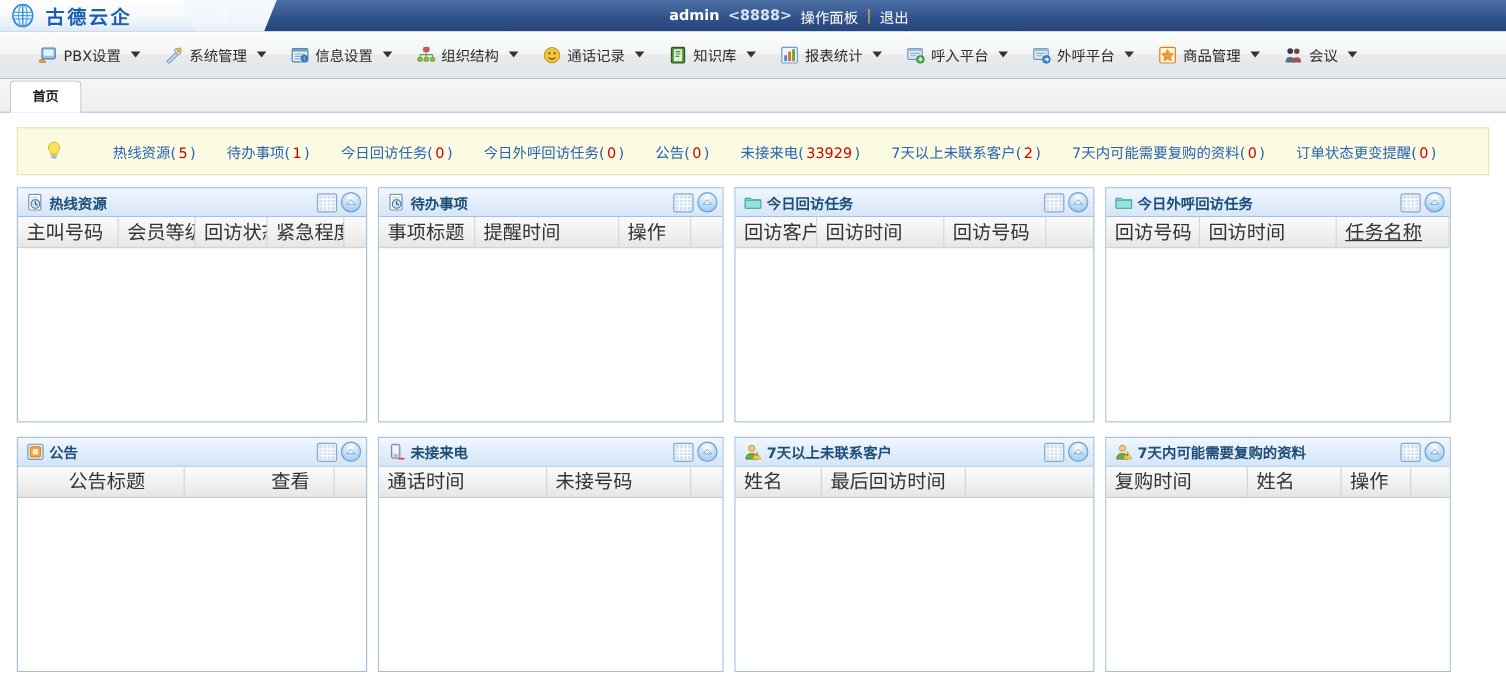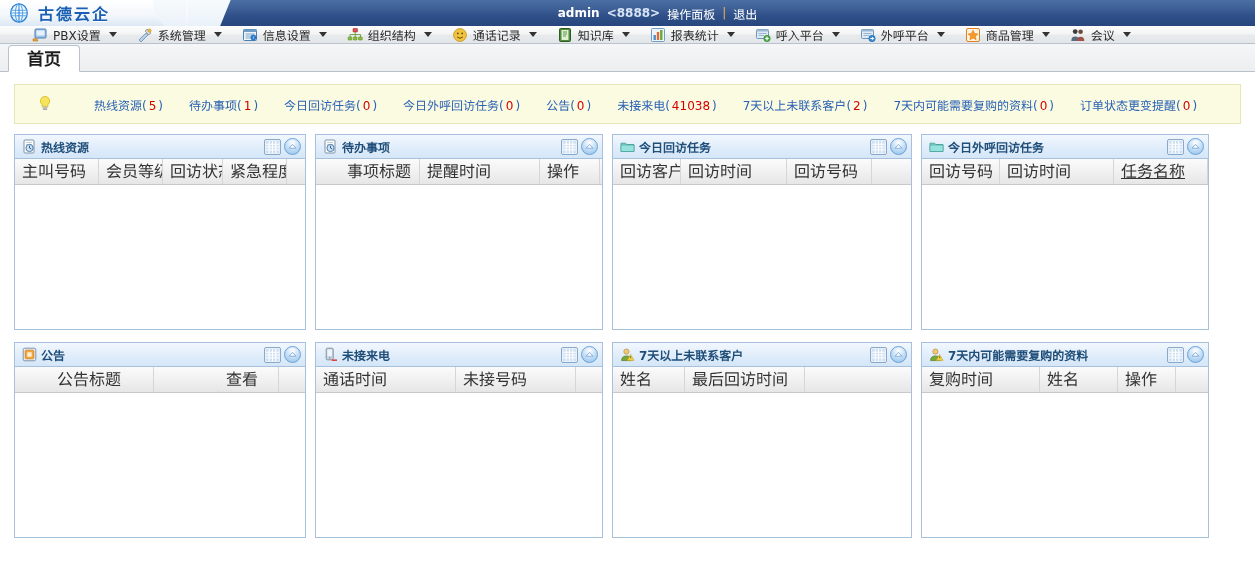--- a/index.html
+++ b/index.html
@@ -73,21 +73,21 @@
   .topbar-user .uname { font-weight: bold; color: #ffffff; }
   .topbar-user .uext  { font-weight: bold; color: #d6e4f5; }
   .topbar-user a {
     color: #ffffff;
     text-decoration: none;
   }
   .topbar-user .sep { color: #f0b050; }
 
   
   .menubar {
-    height: 18px;
+    height: 40px;
     background: linear-gradient(to bottom, #fdfdfd 0%, #f3f4f5 48%, #e8eaec 52%, #e3e6e9 100%);
     border-bottom: 1px solid #b9c2cc;
     display: flex;
     align-items: center;
     padding-left: 22px;
     gap: 0px;
   }
   .menu-item {
     display: flex;
     align-items: center;
@@ -116,21 +116,21 @@
     background: linear-gradient(to bottom, #f5f6f7 0%, #eceef0 100%);
     border-bottom: 1px solid #b9c2cc;
     display: flex;
     align-items: flex-end;
     padding-left: 8px;
   }
   .tab {
     height: 27px;
     line-height: 26px;
     padding: 0 18px;
-    font-size: 17px;
+    font-size: 11px;
     font-weight: bold;
     color: #1c1c1c;
     background: #ffffff;
     border: 1px solid #b9c2cc;
     border-bottom: 1px solid #ffffff;
     border-radius: 4px 4px 0 0;
     position: relative;
     top: 1px;
     cursor: default;
   }
@@ -411,21 +411,21 @@
       <rect x="5.4" y="11.6" width="5.2" height="1.5" fill="#bdbdbd"></rect>
       <rect x="5.9" y="13.4" width="4.2" height="1.5" fill="#9e9e9e"></rect>
     </svg>
   </span>
   <div id="notice-links" style="display:flex;align-items:center;">
       <a class="notice-link" href="#"><span>热线资源</span><span>(</span><span class="cnt">5</span><span>)</span></a>
       <a class="notice-link" href="#"><span>待办事项</span><span>(</span><span class="cnt">1</span><span>)</span></a>
       <a class="notice-link" href="#"><span>今日回访任务</span><span>(</span><span class="cnt">0</span><span>)</span></a>
       <a class="notice-link" href="#"><span>今日外呼回访任务</span><span>(</span><span class="cnt">0</span><span>)</span></a>
       <a class="notice-link" href="#"><span>公告</span><span>(</span><span class="cnt">0</span><span>)</span></a>
-      <a class="notice-link" href="#"><span>未接来电</span><span>(</span><span class="cnt">41038</span><span>)</span></a>
+      <a class="notice-link" href="#"><span>未接来电</span><span>(</span><span class="cnt">33929</span><span>)</span></a>
       <a class="notice-link" href="#"><span>7天以上未联系客户</span><span>(</span><span class="cnt">2</span><span>)</span></a>
       <a class="notice-link" href="#"><span>7天内可能需要复购的资料</span><span>(</span><span class="cnt">0</span><span>)</span></a>
       <a class="notice-link" href="#"><span>订单状态更变提醒</span><span>(</span><span class="cnt">0</span><span>)</span></a>
     </div>
 </div>
 
 <div class="grid" id="panel-grid">
     <div class="panel">
       <div class="panel-head">
         <span class="head-ico"><svg viewBox="0 0 15 15" width="15" height="15">
@@ -467,21 +467,21 @@
           <span class="btn-grid"><svg viewBox="0 0 15 14" width="15" height="14">
               <rect x="1" y="1" width="13" height="12" fill="#cfe0f2"></rect>
               <path d="M1 4.2H14M1 7H14M1 9.8H14M4.2 1V13M7.5 1V13M10.8 1V13" stroke="#ffffff" stroke-width="1"></path>
             </svg></span>
           <span class="btn-collapse"><svg viewBox="0 0 17 17" width="15" height="15">
               <path d="M4.6 10.4 L8.5 6.2 L12.4 10.4z" fill="#ffffff" stroke="#5f96ce" stroke-width=".8"></path>
             </svg></span>
         </div>
       </div>
       <div class="col-head">
-        <div class="col" style="flex: 0 0 80px; margin-left: 24px;">事项标题</div>
+        <div class="col" style="flex: 0 0 80px;">事项标题</div>
         <div class="col" style="flex: 0 0 120px;">提醒时间</div>
         <div class="col" style="flex: 0 0 60px;">操作</div>
         <div class="col" style="flex: 1 1 auto;"></div>
       </div>
       <div class="panel-body"></div>
     </div>
     <div class="panel">
       <div class="panel-head">
         <span class="head-ico"><svg viewBox="0 0 15 15" width="15" height="15">
             <path d="M1 4.2 h4.6 l1.2 1.3 H14 v7 H1z" fill="#7fd6cf" stroke="#3f9a93" stroke-width=".8"></path>

